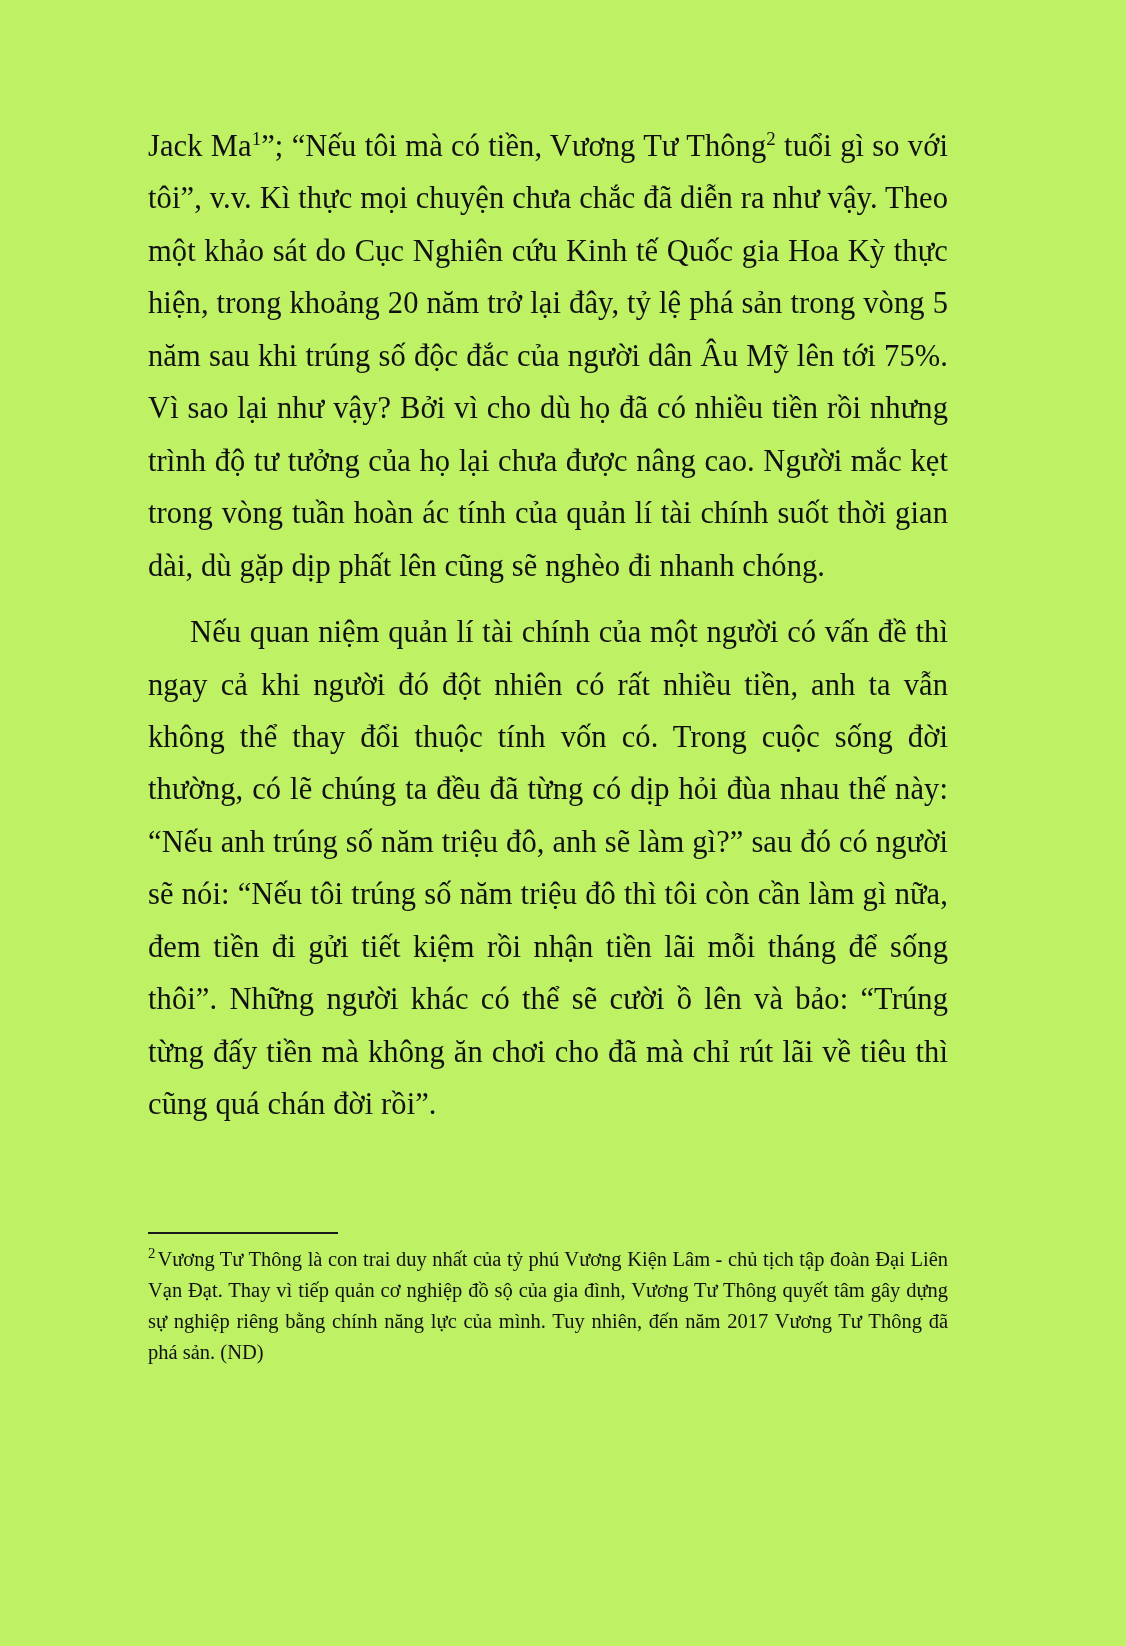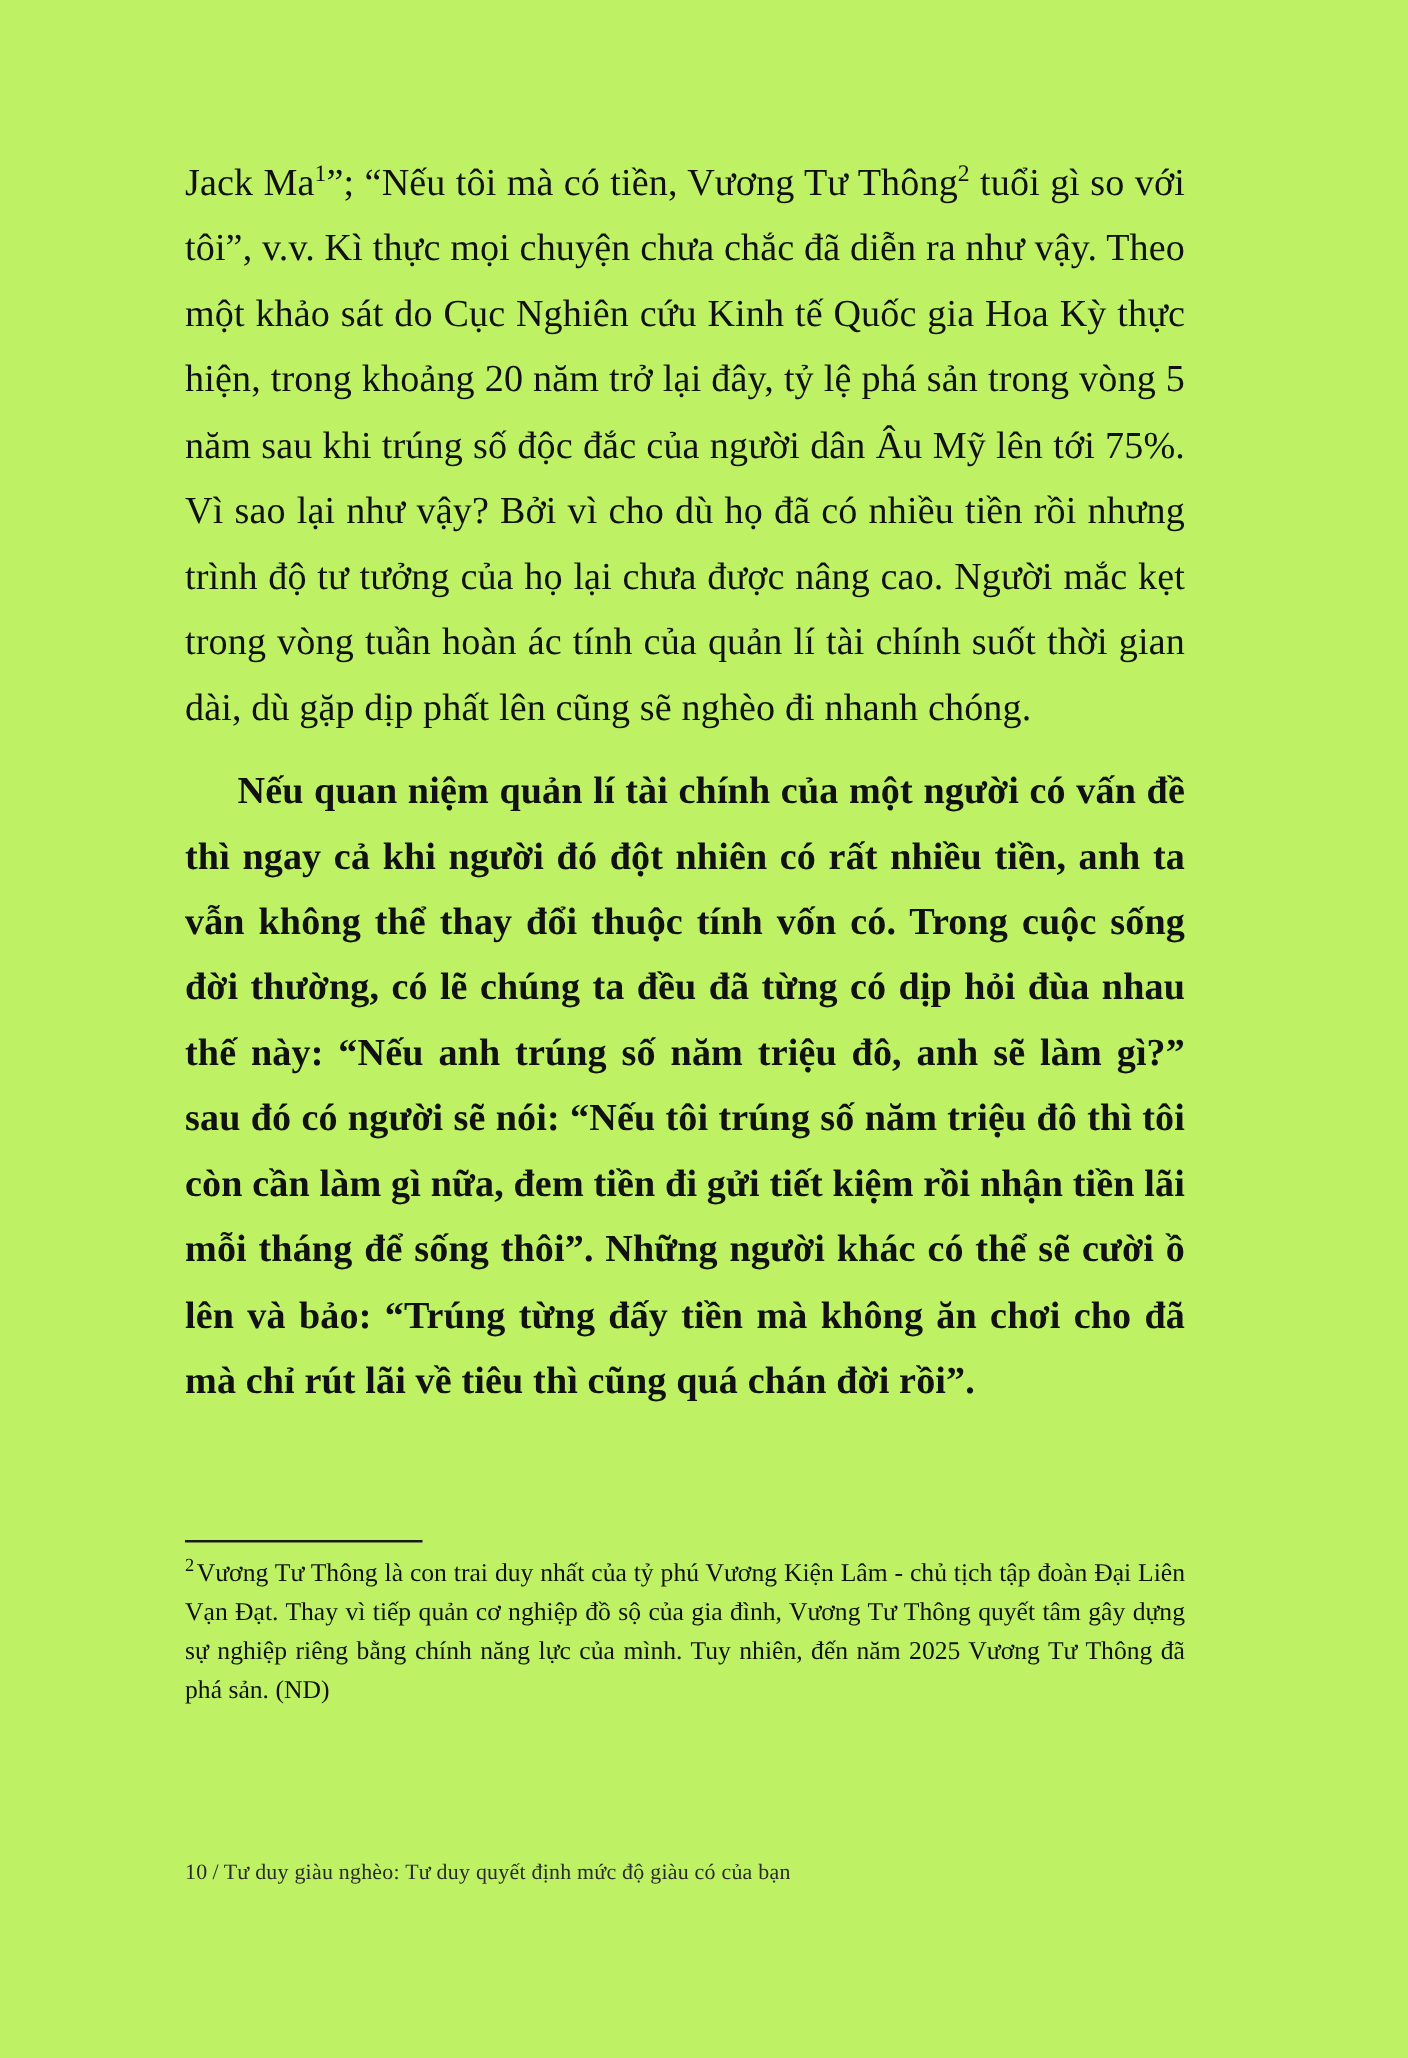--- a/index.html
+++ b/index.html
@@ -29,21 +29,20 @@
     text-align: justify;
     text-justify: inter-word;
     margin: 0 0 0 0;
     letter-spacing: 0.1px;
   }
   .para + .para {
     margin-top: 14px;
   }
   .para.indent {
     text-indent: 42px;
-    font-weight: bold;
   }
   .sup {
     font-size: 0.62em;
     vertical-align: super;
     line-height: 0;
   }
   .footnote-area {
     position: absolute;
     left: 148px;
     top: 1232px;
@@ -95,21 +94,18 @@
 <div class="page">
 
   <div class="content">
     <p class="para" id="para-1">Jack Ma<sup class="sup">1</sup>”; “Nếu tôi mà có tiền, Vương Tư Thông<sup class="sup">2</sup> tuổi gì so với tôi”, v.v. Kì thực mọi chuyện chưa chắc đã diễn ra như vậy. Theo một khảo sát do Cục Nghiên cứu Kinh tế Quốc gia Hoa Kỳ thực hiện, trong khoảng 20 năm trở lại đây, tỷ lệ phá sản trong vòng 5 năm sau khi trúng số độc đắc của người dân Âu Mỹ lên tới 75%. Vì sao lại như vậy? Bởi vì cho dù họ đã có nhiều tiền rồi nhưng trình độ tư tưởng của họ lại chưa được nâng cao. Người mắc kẹt trong vòng tuần hoàn ác tính của quản lí tài chính suốt thời gian dài, dù gặp dịp phất lên cũng sẽ nghèo đi nhanh chóng.</p>
     <p class="para indent" id="para-2">Nếu quan niệm quản lí tài chính của một người có vấn đề thì ngay cả khi người đó đột nhiên có rất nhiều tiền, anh ta vẫn không thể thay đổi thuộc tính vốn có. Trong cuộc sống đời thường, có lẽ chúng ta đều đã từng có dịp hỏi đùa nhau thế này: “Nếu anh trúng số năm triệu đô, anh sẽ làm gì?” sau đó có người sẽ nói: “Nếu tôi trúng số năm triệu đô thì tôi còn cần làm gì nữa, đem tiền đi gửi tiết kiệm rồi nhận tiền lãi mỗi tháng để sống thôi”. Những người khác có thể sẽ cười ồ lên và bảo: “Trúng từng đấy tiền mà không ăn chơi cho đã mà chỉ rút lãi về tiêu thì cũng quá chán đời rồi”.</p>
   </div>
 
   <div class="footnote-area">
     <div class="fn-rule"></div>
     <p class="footnote">
-      <span class="fn-mark">2</span><span>Vương Tư Thông là con trai duy nhất của tỷ phú Vương Kiện Lâm - chủ tịch tập đoàn Đại Liên Vạn Đạt. Thay vì tiếp quản cơ nghiệp đồ sộ của gia đình, Vương Tư Thông quyết tâm gây dựng sự nghiệp riêng bằng chính năng lực của mình. Tuy nhiên, đến năm 2025 Vương Tư Thông đã phá sản. (ND)</span>
+      <span class="fn-mark">2</span><span>Vương Tư Thông là con trai duy nhất của tỷ phú Vương Kiện Lâm - chủ tịch tập đoàn Đại Liên Vạn Đạt. Thay vì tiếp quản cơ nghiệp đồ sộ của gia đình, Vương Tư Thông quyết tâm gây dựng sự nghiệp riêng bằng chính năng lực của mình. Tuy nhiên, đến năm 2017 Vương Tư Thông đã phá sản. (ND)</span>
     </p>
   </div>
 
-  <div class="page-footer">
-    <span class="num">10</span><span class="sep">/</span><span class="title">Tư duy giàu nghèo: Tư duy quyết định mức độ giàu có của bạn</span>
-  </div>
 
 </div>
 
 </body></html>

